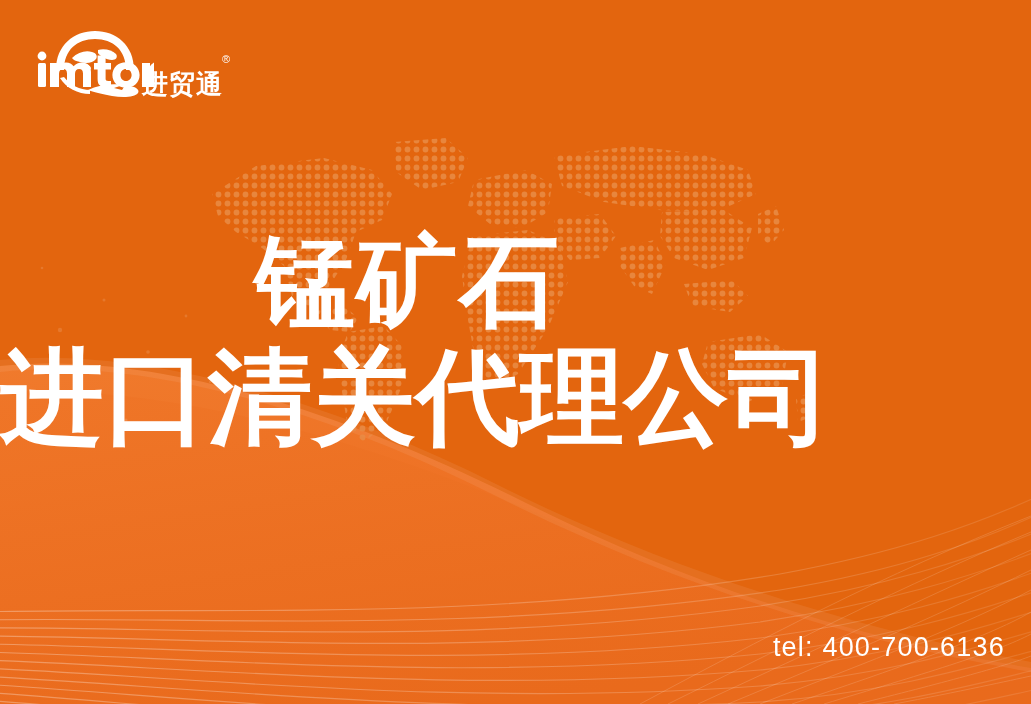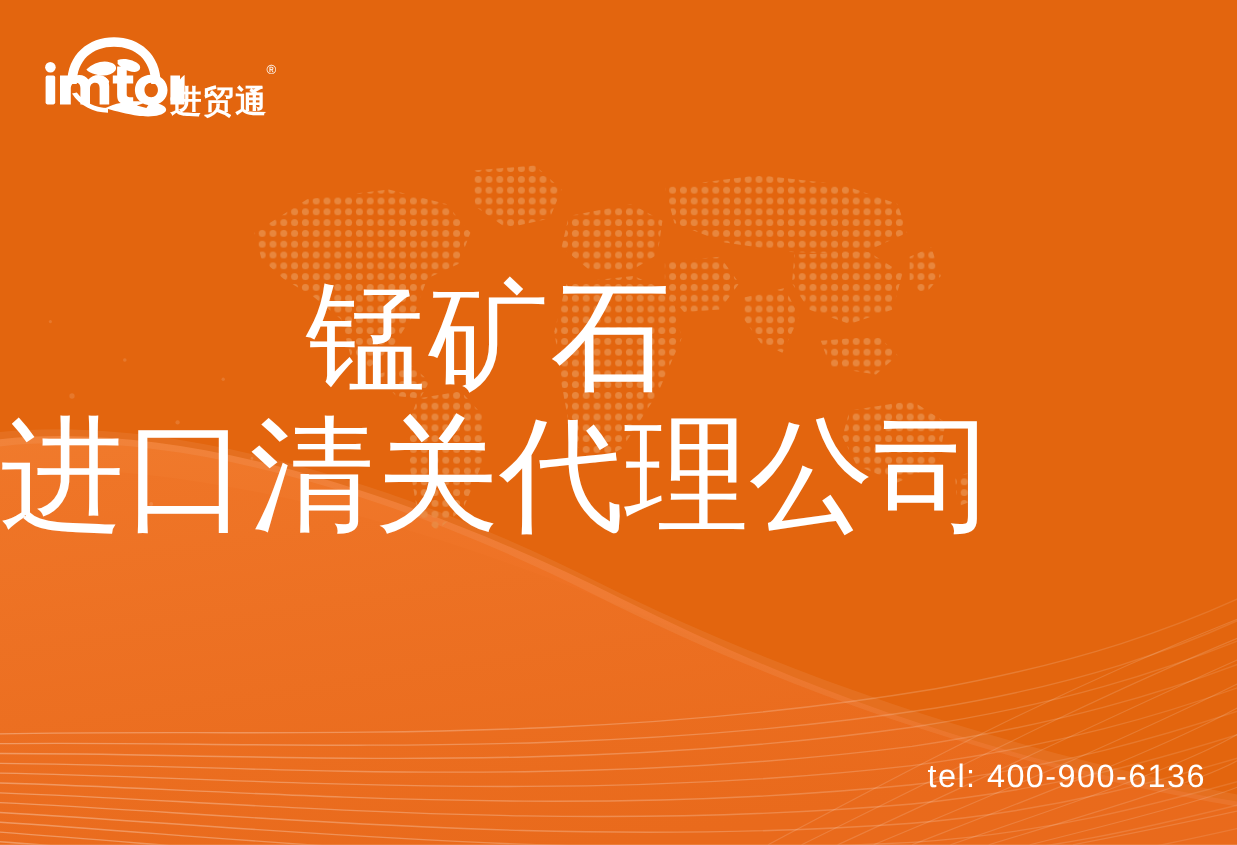--- a/index.html
+++ b/index.html
@@ -74,21 +74,21 @@
 
   
   #headline {
     position: absolute;
     left: 0;
     top: 228px;
     width: 816px;
     text-align: center;
     color: #ffffff;
     line-height: 1.06;
-    font-weight: 400;
+    font-weight: 700;
   }
   .headline-line {
     display: block;
     white-space: nowrap;
   }
   #headline-line-1 {
     font-size: 100px;
     letter-spacing: 2px;
   }
   #headline-line-2 {
@@ -253,15 +253,15 @@
     </svg>
     <div id="logo-cn">进贸通</div>
     <div id="logo-reg">®</div>
   </div>
 
   <div id="headline">
     <span class="headline-line" id="headline-line-1">锰矿石</span>
     <span class="headline-line" id="headline-line-2">进口清关代理公司</span>
   </div>
 
-  <div id="phone">tel: 400-900-6136</div>
+  <div id="phone">tel: 400-700-6136</div>
 
 </div>
 
 </body></html>

